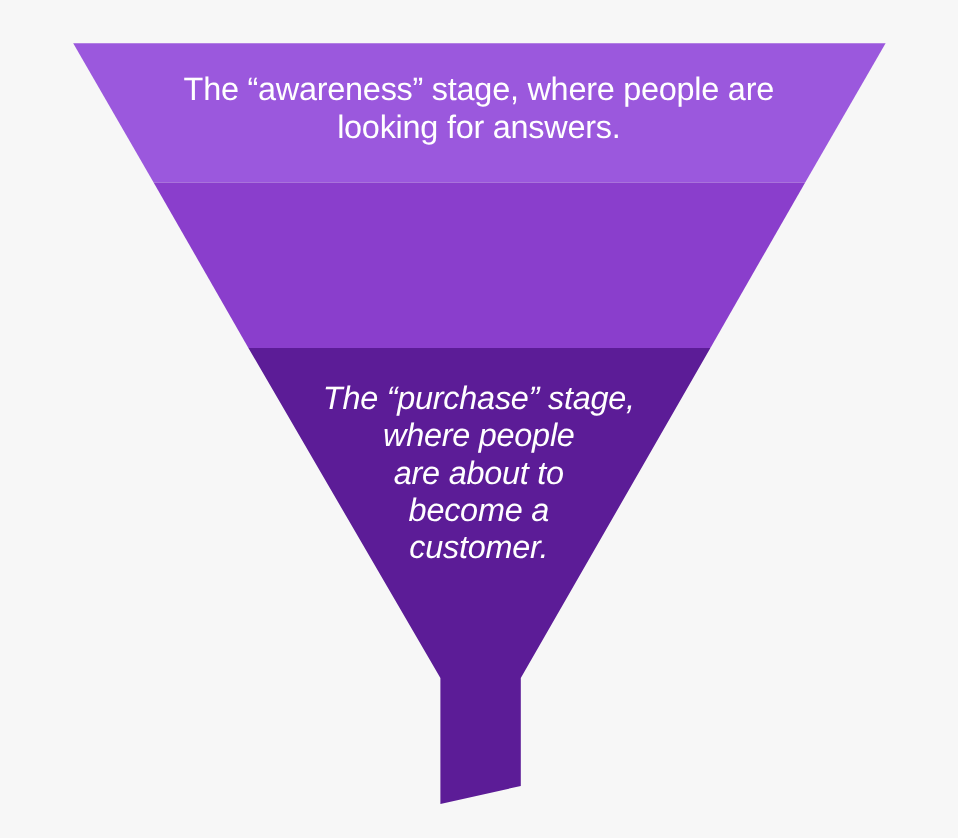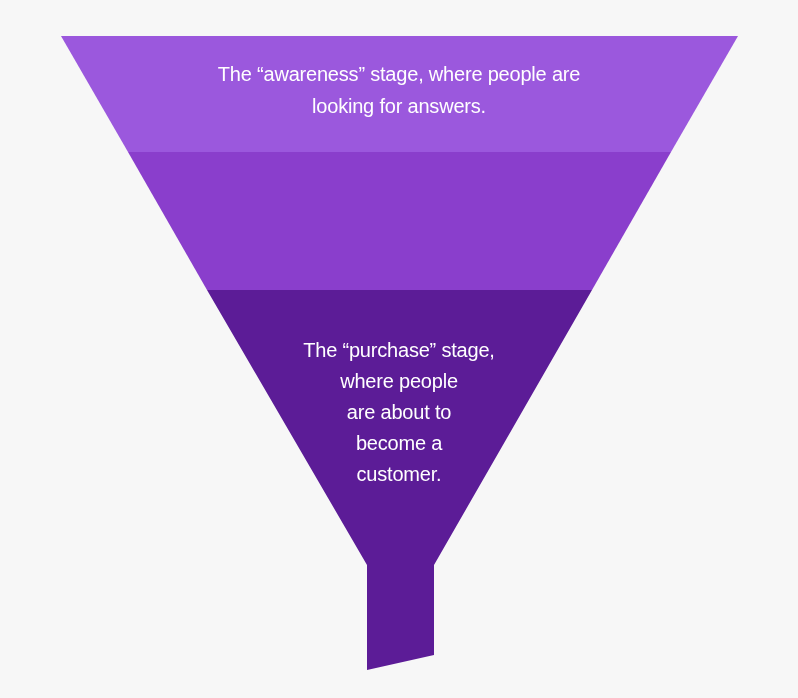--- a/index.html
+++ b/index.html
@@ -23,36 +23,37 @@
   }
   .funnel-canvas svg {
     display: block;
   }
   .stage-label {
     position: absolute;
     left: 0;
     right: 0;
     text-align: center;
     color: #ffffff;
-    font-size: 20px;
+    font-size: 27px;
     letter-spacing: -0.2px;
     white-space: pre-line;
     pointer-events: none;
   }
   .stage-label.s1 {
     top: 58px;
     line-height: 32px;
   }
   .stage-label.s2 {
     top: 173px;
     line-height: 31px;
   }
   .stage-label.s3 {
-    top: 335px;
+    top: 317px;
     line-height: 31px;
+    font-style: italic;
   }
 </style>
 </head>
 <body>
 
 <div class="funnel-canvas">
   <svg width="798" height="698" viewBox="0 0 798 698" xmlns="http://www.w3.org/2000/svg">
     <polygon points="61,36 738,36 671,152 128,152" fill="#9b58dd"></polygon>
     <polygon points="128,152 671,152 592,290 207,290" fill="#8a3ecc"></polygon>
     <polygon points="207,290 592,290 434,565 434,655 367,670 367,565" fill="#5c1c97"></polygon>

